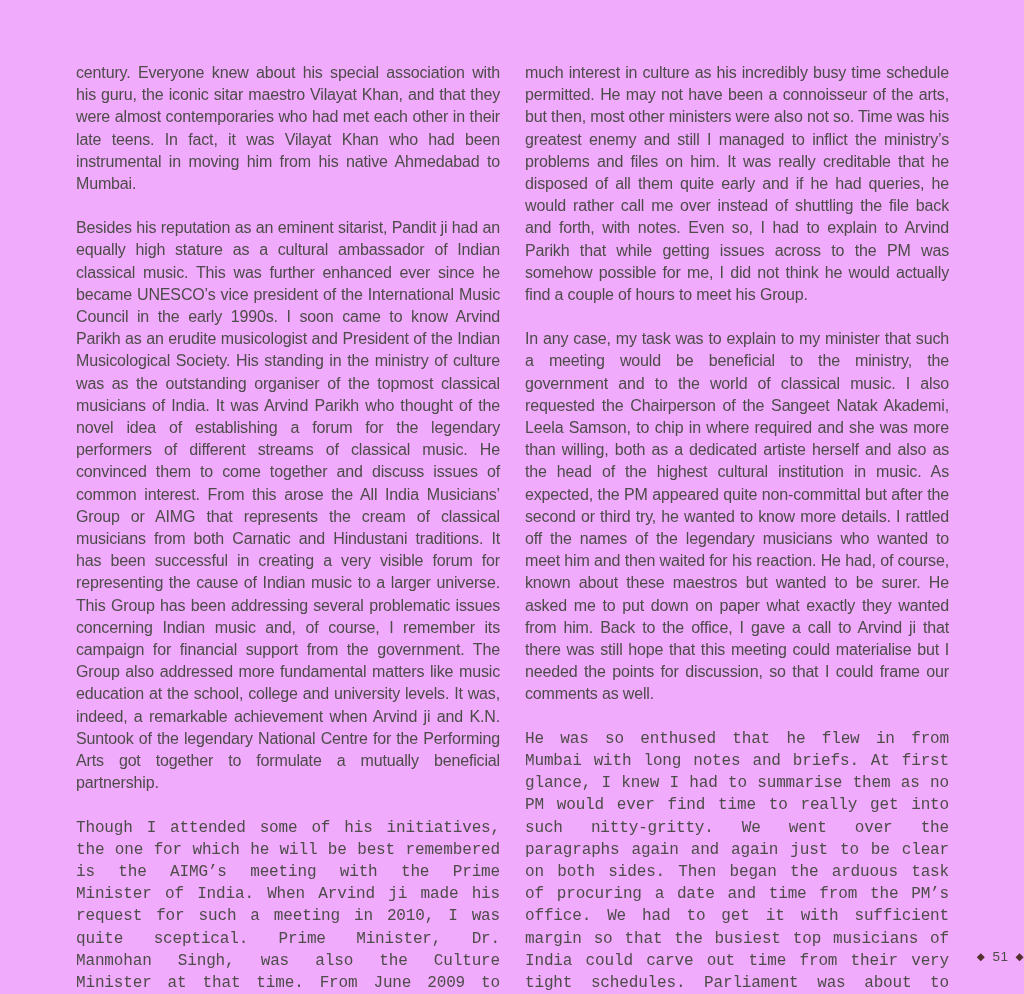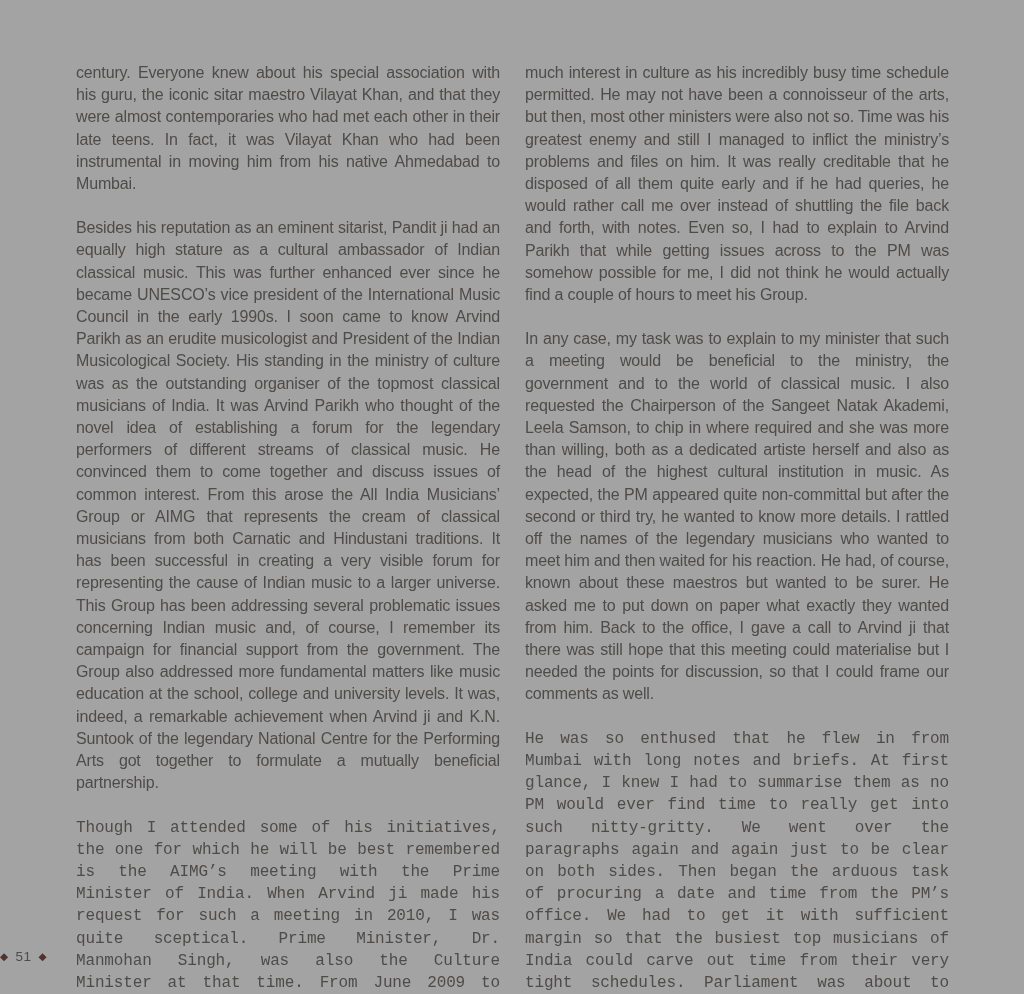--- a/index.html
+++ b/index.html
@@ -4,21 +4,21 @@
 <style>
   html, body {
     margin: 0;
     padding: 0;
     background: #ffffff;
   }
   .page {
     position: relative;
     width: 1024px;
     height: 994px;
-    background: #a3a3a3;
+    background: #f0abfc;
     overflow: hidden;
     font-family: "Liberation Sans", sans-serif;
   }
   .columns {
     position: absolute;
     left: 76px;
     top: 62px;
     width: 873px;
     display: flex;
     gap: 25px;
@@ -35,24 +35,24 @@
     color: #4e4c4a;
     text-align: justify;
     text-justify: inter-word;
   }
   .column p:last-child {
     margin-bottom: 0;
     font-family: Liberation Mono, monospace;
   }
   .footer {
     position: absolute;
-    left: 0;
+    left: 16px;
     right: 0;
     bottom: 30px;
-    text-align: left;
+    text-align: right;
     color: #4e4c4a;
     font-size: 13.5px;
     letter-spacing: 0.5px;
   }
   .footer .diamond {
     color: #53322e;
     font-size: 10.5px;
     position: relative;
     top: -1px;
   }

